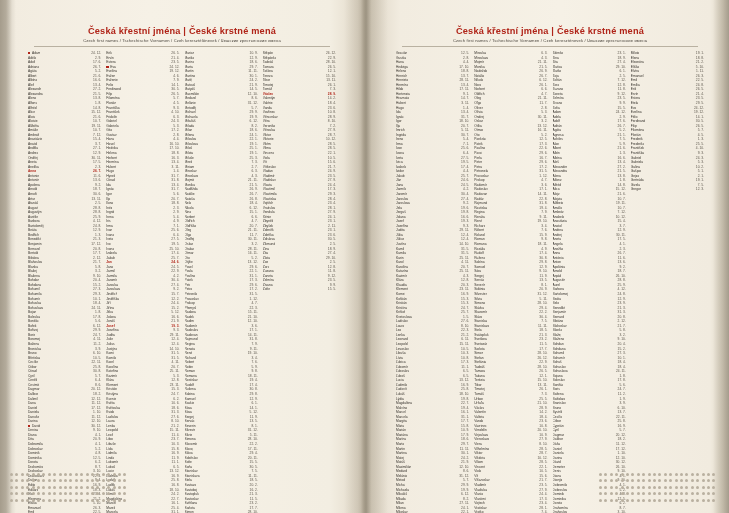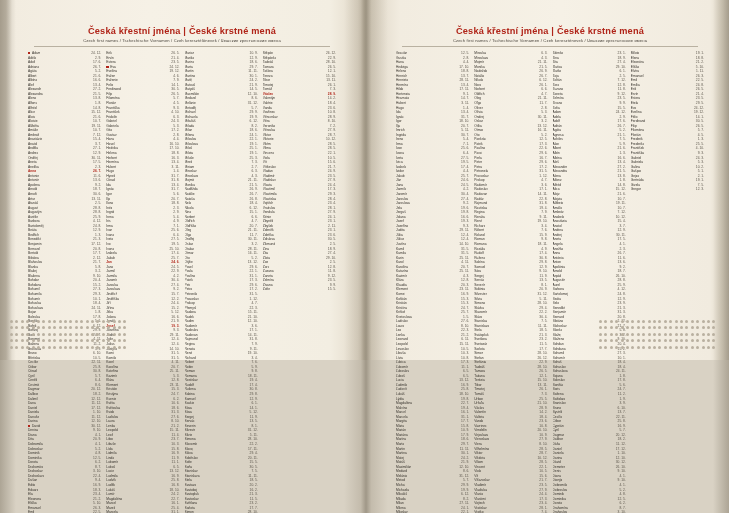--- a/index.html
+++ b/index.html
@@ -11,21 +11,21 @@
     width: 729px;
     height: 513px;
     overflow: hidden;
     font-family: "Liberation Sans", sans-serif;
   }
 
   
   .spread {
     position: relative;
     width: 729px;
-    height: 360px;
+    height: 513px;
     background: linear-gradient(90deg,
         #cdc5b6 0px, #cdc5b6 6px,
         #f2ece0 12px, #f6f1e6 150px,
         #f3eee2 330px,
         #e3dbcb 358px,
         #cfc6b4 364px,
         #e0d8c8 372px,
         #f2ece0 400px, #f6f1e6 560px,
         #f1ebdf 710px, #ded6c5 723px, #cdc5b6 729px);
   }

